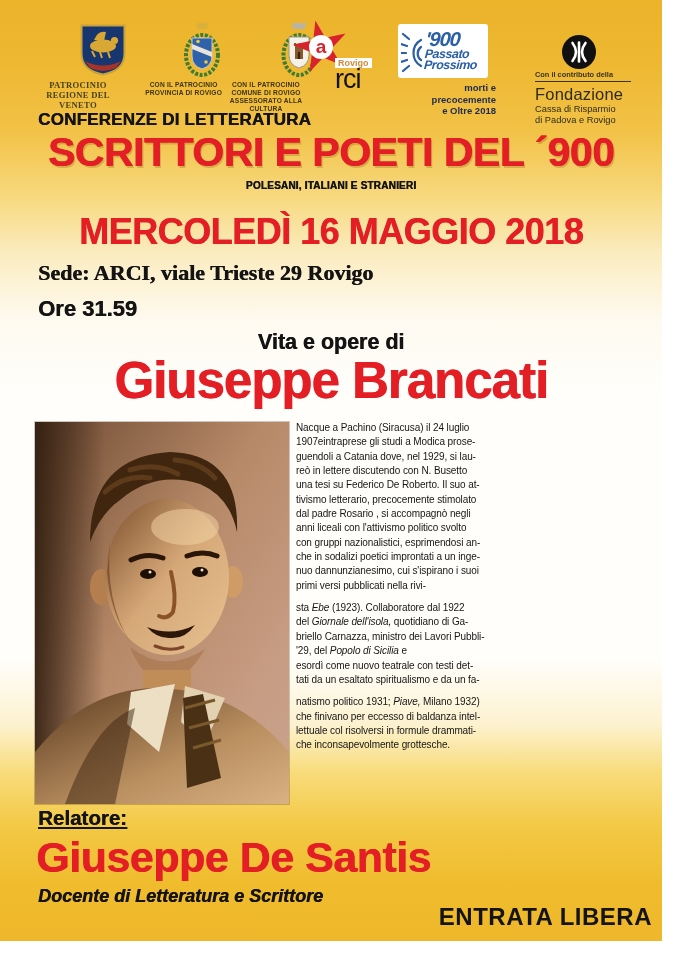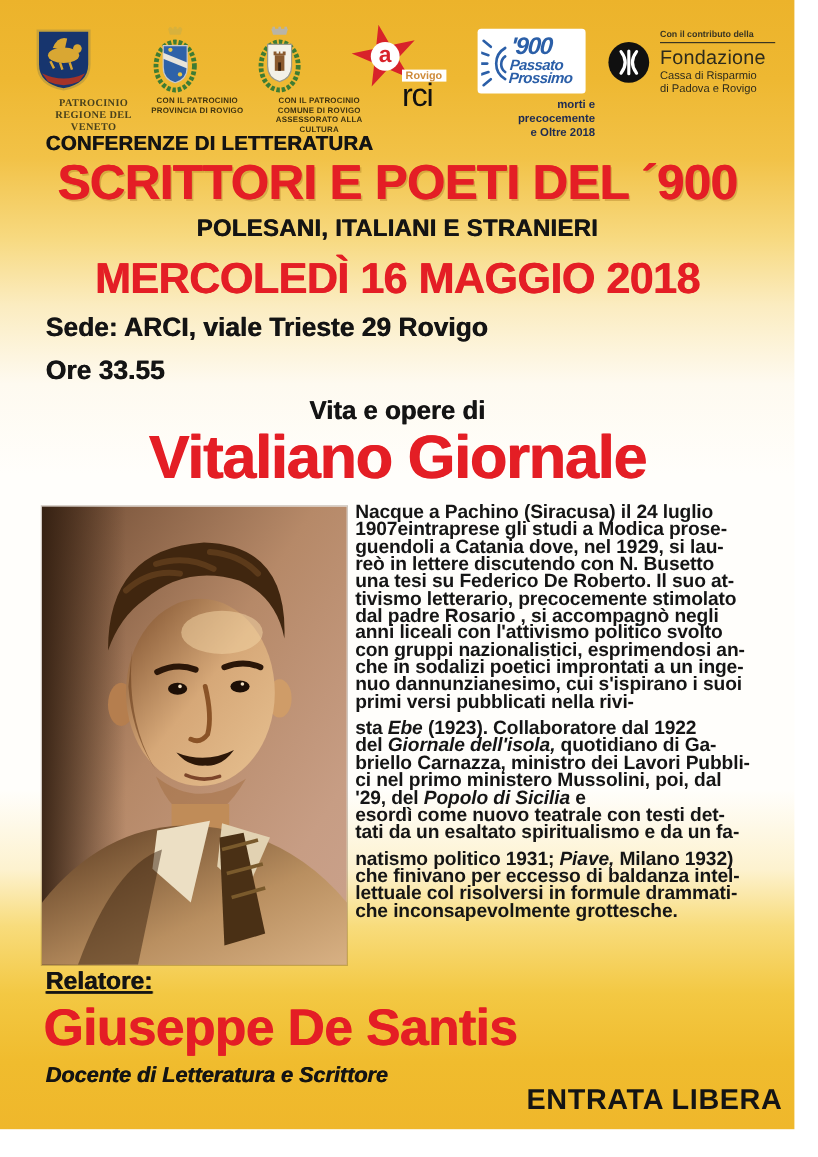--- a/index.html
+++ b/index.html
@@ -10,64 +10,64 @@
       #ecb32b 0%, #eeb832 7%, #f2c247 14%, #f7d97f 21%,
       #fbecc0 27%, #fefaf0 34%, #fffefb 42%, #fffefb 70%,
       #fdf2cf 77%, #f8dc7c 82%, #f3c843 88%, #f0bc2e 94%, #efb72b 100%);
     overflow:hidden;
   }
   .heavy{font-weight:700;text-shadow:0.5px 0 0 currentColor;}
   .center{left:0;width:100%;text-align:center;}
   .abs{position:absolute;}
 
   
-  .logo-col{position:absolute;display:flex;flex-direction:column;align-items:flex-start;text-align:center;}
+  .logo-col{position:absolute;display:flex;flex-direction:column;align-items:flex-end;text-align:center;}
   .cap{font-size:6.6px;font-weight:700;color:#3e3310;line-height:8px;letter-spacing:.2px;margin-top:3px;}
   .cap-serif{font-family:"Liberation Serif",serif;font-size:8.6px;font-weight:600;color:#4a421c;line-height:10px;letter-spacing:.3px;margin-top:4px;}
 
   .arci-wrap{position:absolute;left:293px;top:20px;width:92px;height:66px;}
   .arci-star{position:absolute;left:0;top:0;width:56px;height:54px;background:#d8232a;
     clip-path:polygon(50% 0%,61% 35%,98% 35%,68% 57%,79% 91%,50% 70%,21% 91%,32% 57%,2% 35%,39% 35%);
     transform:rotate(-12deg);}
   .arci-a{position:absolute;left:16px;top:15px;width:24px;height:24px;border-radius:50%;background:#fff;
     color:#d8232a;font-weight:700;font-size:19px;line-height:23px;text-align:center;}
   .arci-rci{position:absolute;left:42px;top:8px;font-weight:400;font-size:27px;color:#111;letter-spacing:-1px;margin-top:36px;}
   .arci-city{position:absolute;left:42px;top:38px;background:#fff;padding:0 3px;font-size:9px;font-weight:700;color:#cf8b3a;}
 
   .nove-wrap{position:absolute;left:398px;top:24px;width:100px;}
   .nove-box{width:90px;height:54px;background:#fff;border-radius:3px;display:flex;align-items:center;padding:2px 3px;box-sizing:border-box;}
   .nove-txt{color:#2b5fa8;font-style:italic;font-weight:700;line-height:.88;transform:skewX(-4deg);margin-left:2px;}
   .nove-900{font-size:20px;letter-spacing:-1px;}
   .nove-sub{font-size:12.5px;letter-spacing:-.5px;}
   .nove-under{margin-top:4px;text-align:right;padding-right:2px;font-size:9.5px;font-weight:700;color:#1d2a52;line-height:11.5px;}
 
-  .fond-wrap{position:absolute;left:506px;top:24px;width:154px;display:flex;}
+  .fond-wrap{position:absolute;left:506px;top:24px;width:154px;display:flex;align-items:center;flex-direction:column;}
   .fond-circle{width:36px;height:36px;flex:0 0 auto;margin-right:8px;margin-top:10px;}
   .fond-col{display:flex;flex-direction:column;}
   .fond-pre{font-size:7.4px;font-weight:700;color:#3a3522;border-bottom:1.6px solid #3a3522;padding-bottom:2px;margin-bottom:3px;width:96px;}
   .fond-name{font-size:16.5px;color:#2e2b1c;letter-spacing:.2px;}
   .fond-sub{font-size:9.3px;color:#2e2b1c;line-height:10.5px;}
 
   
   .kicker{top:110px;left:38px;font-size:17px;color:#141414;letter-spacing:.2px;}
   .title{top:129px;font-size:41px;color:#e41e25;letter-spacing:-.5px;
     text-shadow:.7px 0 0 #e41e25, 1.8px 1.8px 0 rgba(150,95,20,.30);}
-  .subtitle{top:180px;font-size:20px;color:#141414;letter-spacing:.2px;}
+  .subtitle{top:180px;font-size:10px;color:#141414;letter-spacing:.2px;}
   .date{top:211px;font-size:36px;color:#e41e25;letter-spacing:-.5px;text-shadow:.6px 0 0 #e41e25;}
-  .venue{top:260px;left:38px;font-size:22px;color:#141414;}
+  .venue{top:260px;left:38px;font-size:22px;color:#141414;font-family:Liberation Serif, serif;}
   .time{top:296px;left:38px;font-size:22px;color:#141414;}
   .leadin{top:330px;font-size:21.5px;color:#141414;}
   .author{top:351px;font-size:51px;color:#e41e25;letter-spacing:-1px;text-shadow:.8px 0 0 #e41e25;}
 
   
   .photo{position:absolute;left:35px;top:422px;width:254px;height:382px;outline:1px solid rgba(60,30,10,.25);}
 
   
-  .bio{position:absolute;left:296px;top:421px;width:366px;font-size:16px;line-height:14.35px;
-    font-weight:700;color:#151515;letter-spacing:-.1px;}
+  .bio{position:absolute;left:296px;top:421px;width:366px;font-size:10px;line-height:14.35px;
+    font-weight:400;color:#151515;letter-spacing:-.1px;}
   .bio-para{margin:0 0 8px 0;}
   .bio-line{white-space:nowrap;}
   .bio .it{font-style:italic;}
 
   
   .relatore{top:806px;left:38px;font-size:20.5px;color:#141414;text-decoration:underline;}
   .speaker{top:833px;left:36px;font-size:43px;color:#e41e25;letter-spacing:-.5px;text-shadow:.7px 0 0 #e41e25;}
   .role{top:886px;left:38px;font-size:18px;color:#141414;font-style:italic;}
   .footer{top:903px;right:10px;font-size:24px;font-weight:700;color:#141414;letter-spacing:.5px;}
 </style>
@@ -175,23 +175,23 @@
       <div class="fond-sub">Cassa di Risparmio</div>
       <div class="fond-sub">di Padova e Rovigo</div>
     </div>
   </div>
 
   <div class="abs kicker heavy">CONFERENZE DI LETTERATURA</div>
   <div class="abs title heavy center">SCRITTORI E POETI DEL ´900</div>
   <div class="abs subtitle heavy center">POLESANI, ITALIANI E STRANIERI</div>
   <div class="abs date heavy center">MERCOLEDÌ 16 MAGGIO 2018</div>
   <div class="abs venue heavy">Sede: ARCI, viale Trieste 29 Rovigo</div>
-  <div class="abs time heavy">Ore 33.55</div>
+  <div class="abs time heavy">Ore 31.59</div>
   <div class="abs leadin heavy center">Vita e opere di</div>
-  <div class="abs author heavy center">Vitaliano Giornale</div>
+  <div class="abs author heavy center">Giuseppe Brancati</div>
 
   <svg class="photo" viewBox="0 0 254 382" preserveAspectRatio="none">
     <defs>
       <linearGradient id="pbg" x1="0" y1="0" x2="1" y2="1">
         <stop offset="0" stop-color="#6e4a32"></stop>
           <stop offset="0.45" stop-color="#b68968"></stop>
         <stop offset="0.8" stop-color="#c79d84"></stop>
           <stop offset="1" stop-color="#caa28d"></stop>
       </linearGradient>
       <linearGradient id="pleft" x1="0" y1="0" x2="1" y2="0">
@@ -258,21 +258,20 @@
         <div class="bio-line"><span>anni liceali con l'attivismo politico svolto</span></div>
         <div class="bio-line"><span>con gruppi nazionalistici, esprimendosi an-</span></div>
         <div class="bio-line"><span>che in sodalizi poetici improntati a un inge-</span></div>
         <div class="bio-line"><span>nuo dannunzianesimo, cui s'ispirano i suoi</span></div>
         <div class="bio-line"><span>primi versi pubblicati nella rivi-</span></div>
       </div>
       <div class="bio-para">
         <div class="bio-line"><span>sta </span><span class="it">Ebe</span><span> (1923). Collaboratore dal 1922</span></div>
         <div class="bio-line"><span>del </span><span class="it">Giornale dell'isola,</span><span> quotidiano di Ga-</span></div>
         <div class="bio-line"><span>briello Carnazza, ministro dei Lavori Pubbli-</span></div>
-        <div class="bio-line"><span>ci nel primo ministero Mussolini, poi, dal</span></div>
         <div class="bio-line"><span>'29, del </span><span class="it">Popolo di Sicilia</span><span> e</span></div>
         <div class="bio-line"><span>esordì come nuovo teatrale con testi det-</span></div>
         <div class="bio-line"><span>tati da un esaltato spiritualismo e da un fa-</span></div>
       </div>
       <div class="bio-para">
         <div class="bio-line"><span>natismo politico 1931; </span><span class="it">Piave,</span><span> Milano 1932)</span></div>
         <div class="bio-line"><span>che finivano per eccesso di baldanza intel-</span></div>
         <div class="bio-line"><span>lettuale col risolversi in formule drammati-</span></div>
         <div class="bio-line"><span>che inconsapevolmente grottesche.</span></div>
       </div>

